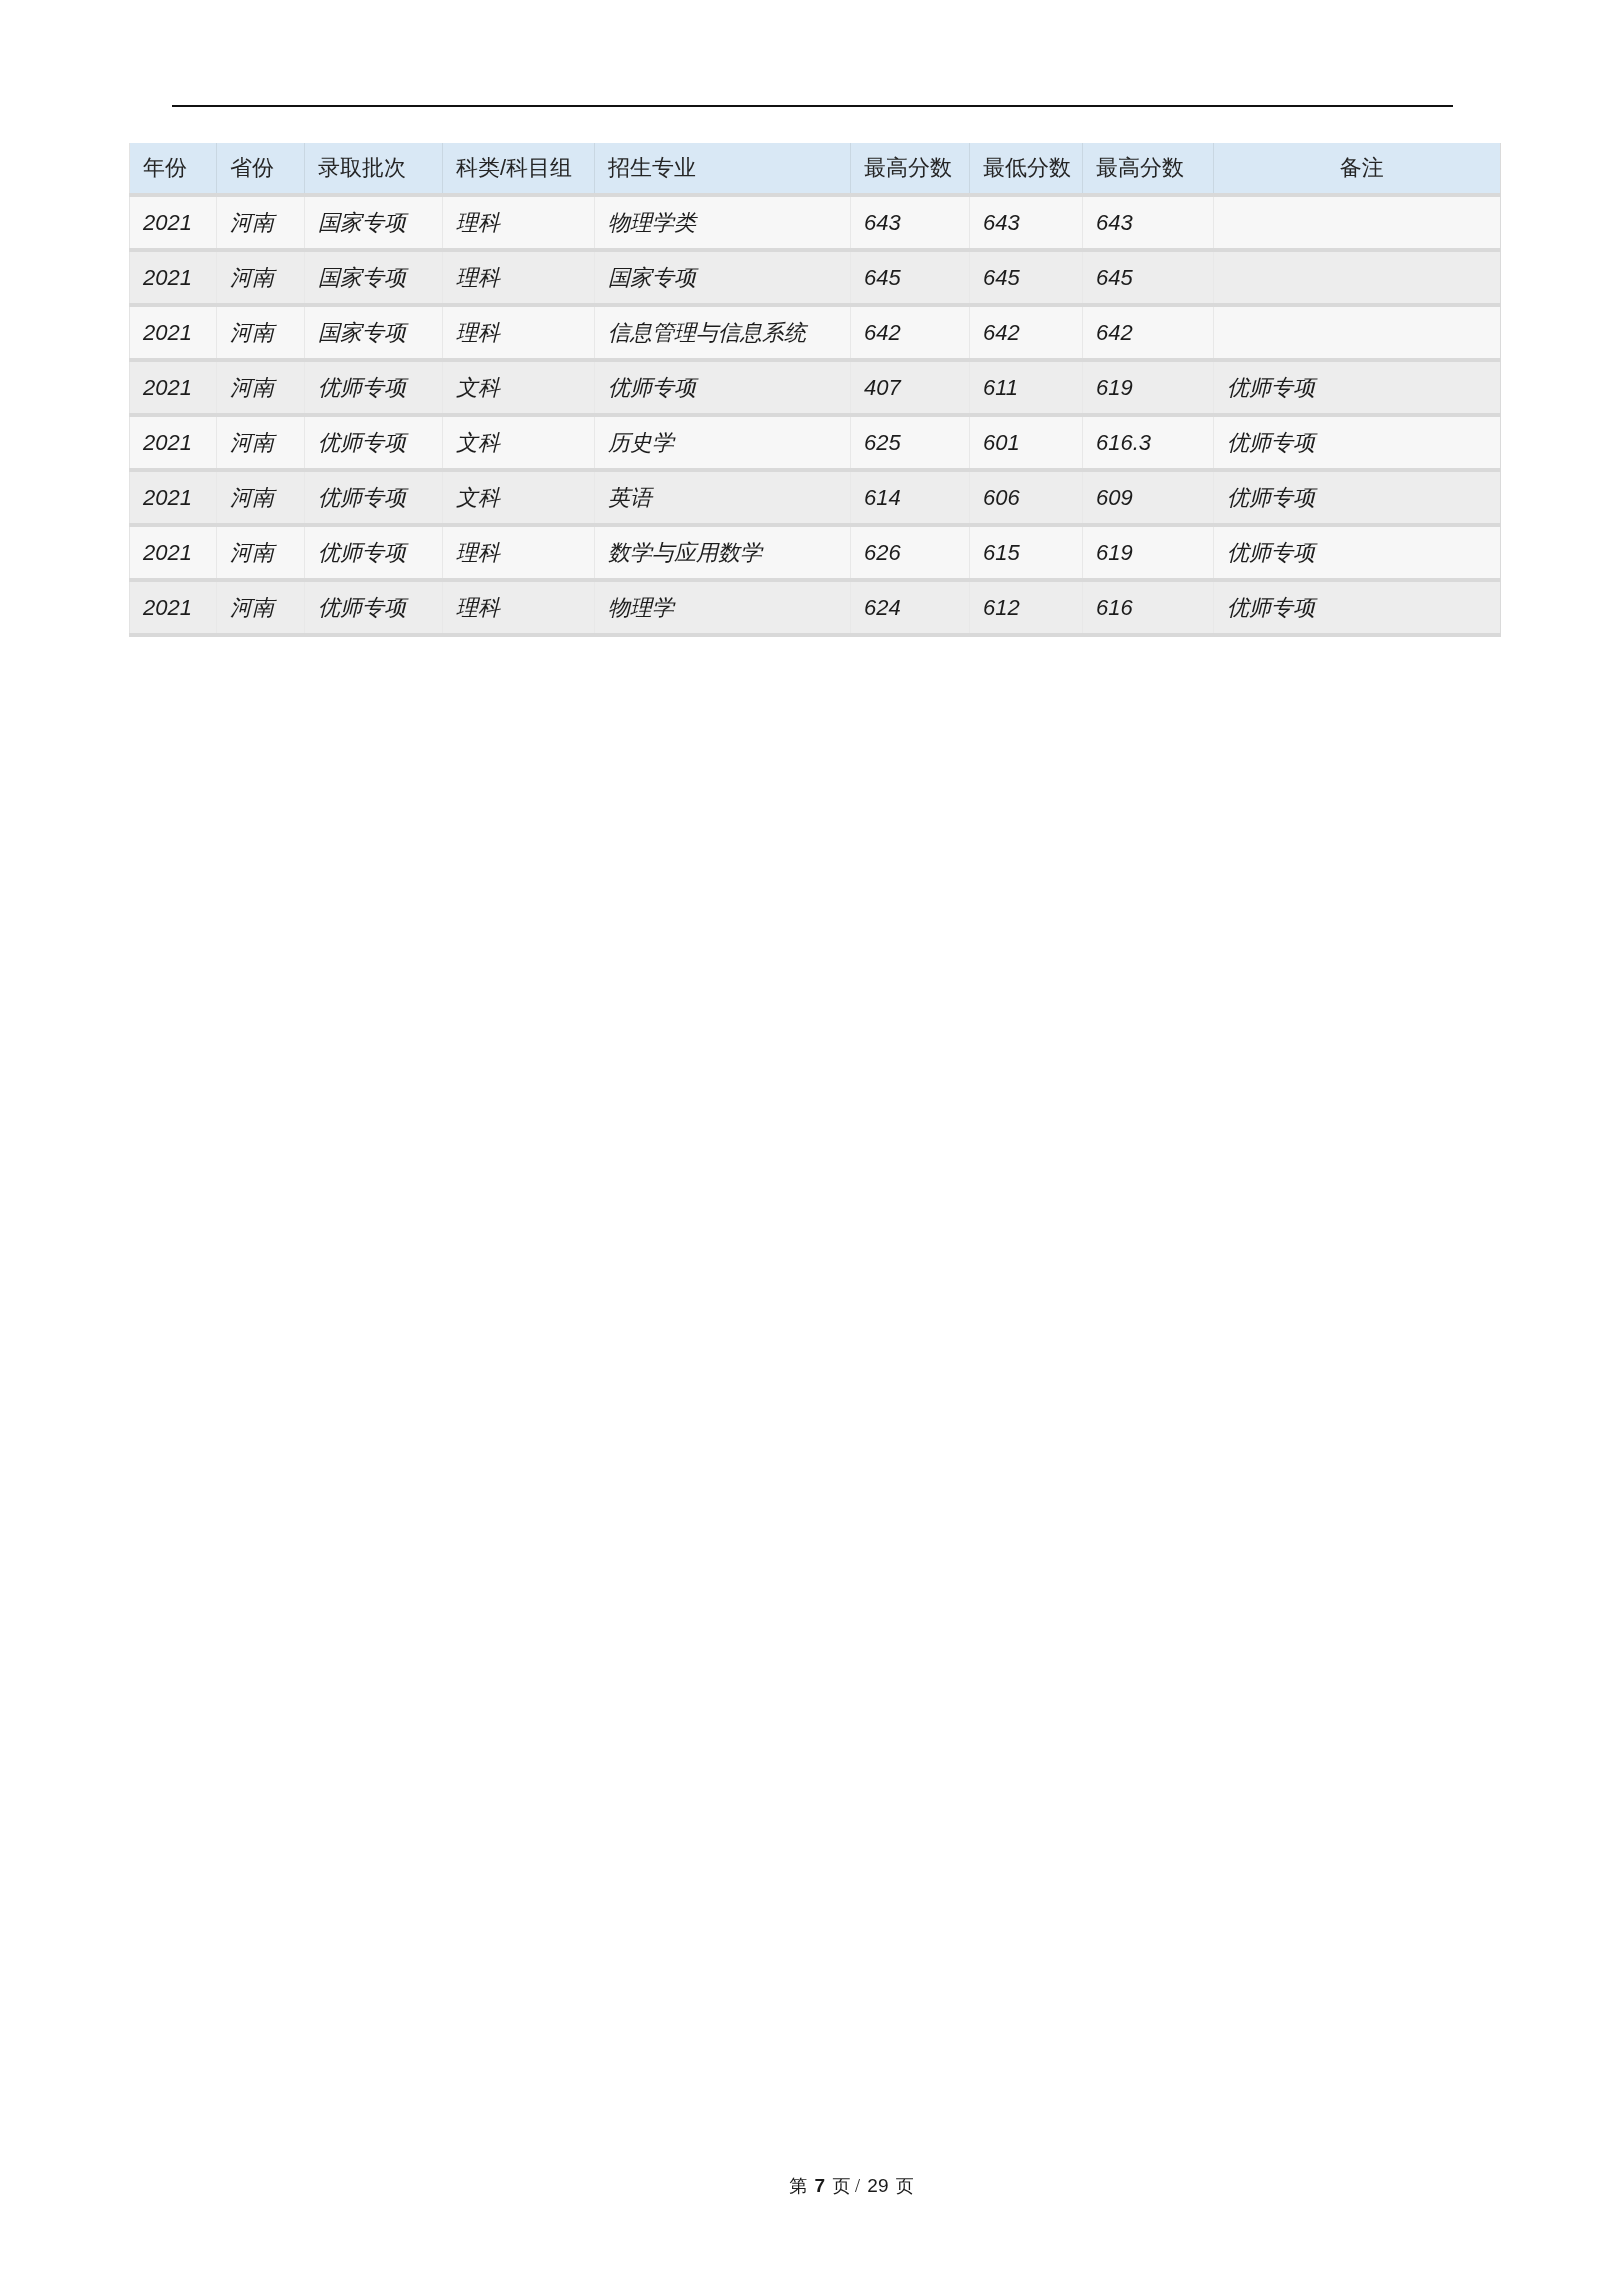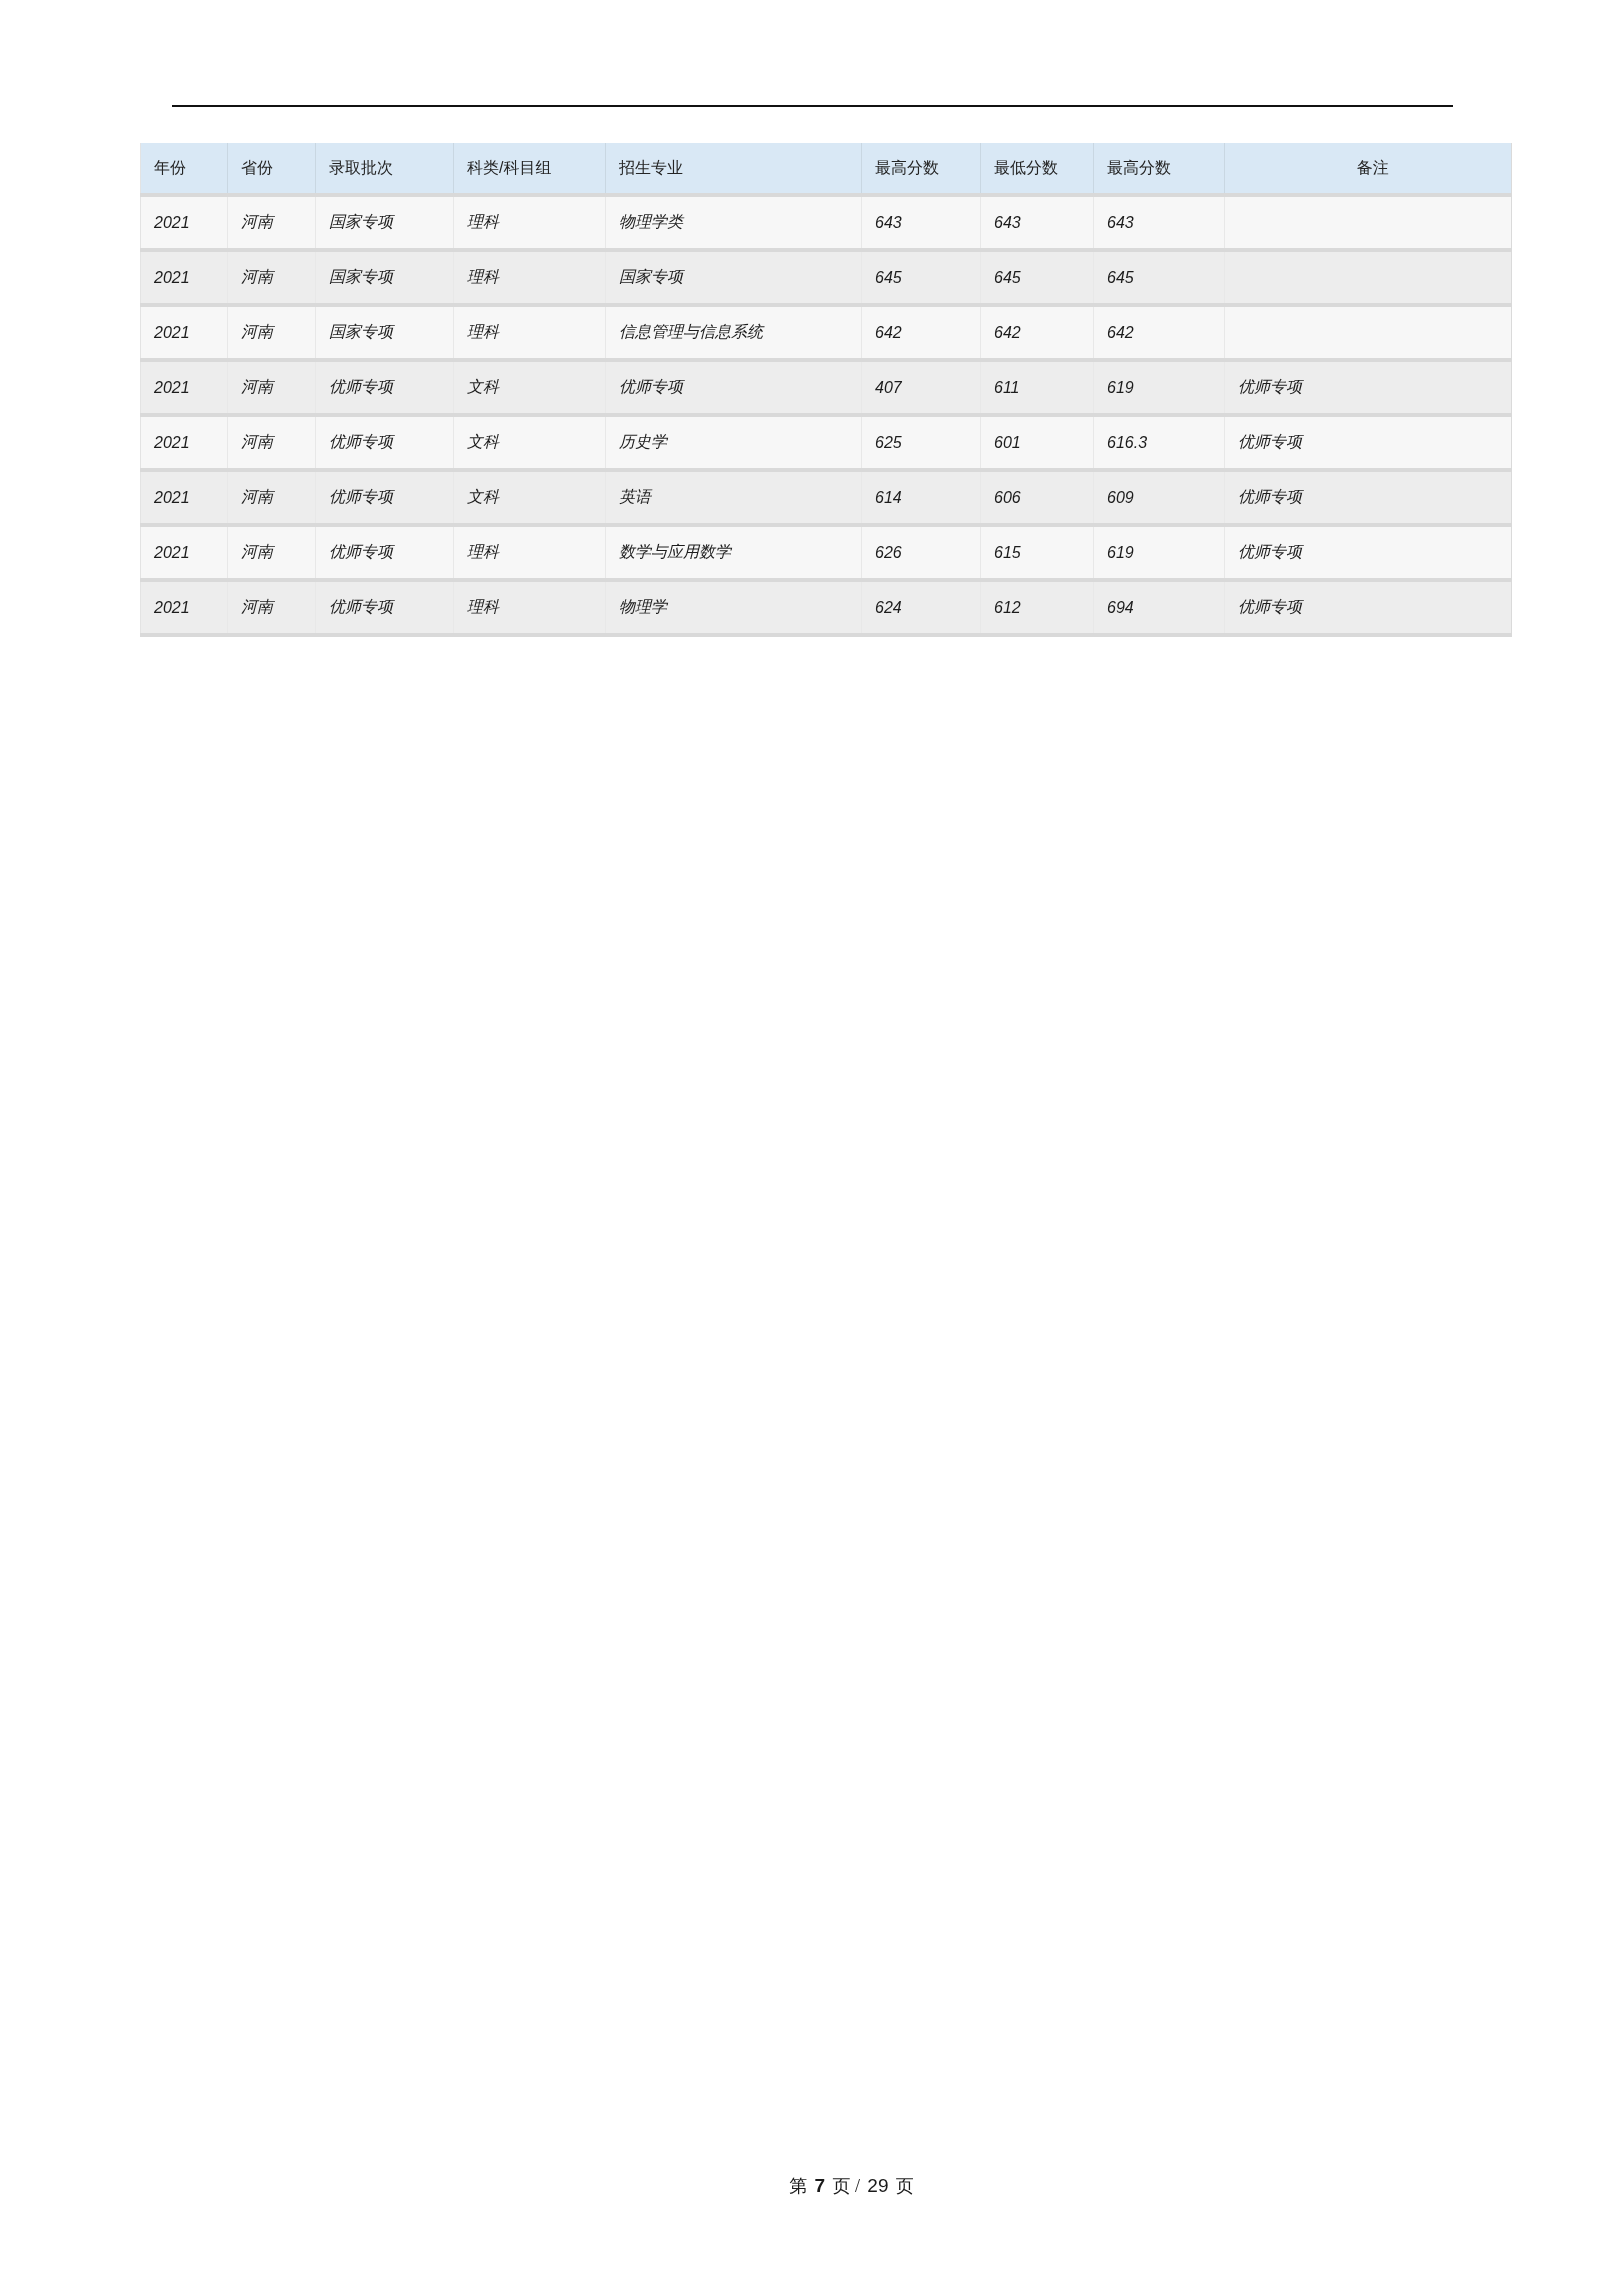--- a/index.html
+++ b/index.html
@@ -16,26 +16,26 @@
     position: absolute;
     left: 172px;
     top: 105px;
     width: 1281px;
     height: 2.3px;
     background: var(--top-rule, #111111);
   }
 
   table.scores-table {
     position: absolute;
-    left: 140px;
+    left: 129px;
     top: 143px;
     width: 1371px;
     border-collapse: collapse;
     table-layout: fixed;
-    font-size: 16px;
+    font-size: 22px;
     color: #1c1c1c;
     border-left: 1.4px solid #e3e3e3;
     border-right: 1.4px solid #dadada;
     border-bottom: 4.2px solid var(--row-separator, #d9d9d9);
   }
 
   table.scores-table th {
     background: var(--header-bg, #d9e8f5);
     height: 50px;
     font-weight: normal;
@@ -197,21 +197,21 @@
           <td>优师专项</td>
         </tr>
         <tr>
           <td>2021</td>
           <td>河南</td>
           <td>优师专项</td>
           <td>理科</td>
           <td>物理学</td>
           <td>624</td>
           <td>612</td>
-          <td>694</td>
+          <td>616</td>
           <td>优师专项</td>
         </tr>
       </tbody>
   </table>
 
   <div class="footer">
     <span class="cjk">第</span><span class="num bold">7</span><span class="cjk">页 /</span><span class="num">29</span><span class="cjk">页</span>
   </div>
 
 </div>

